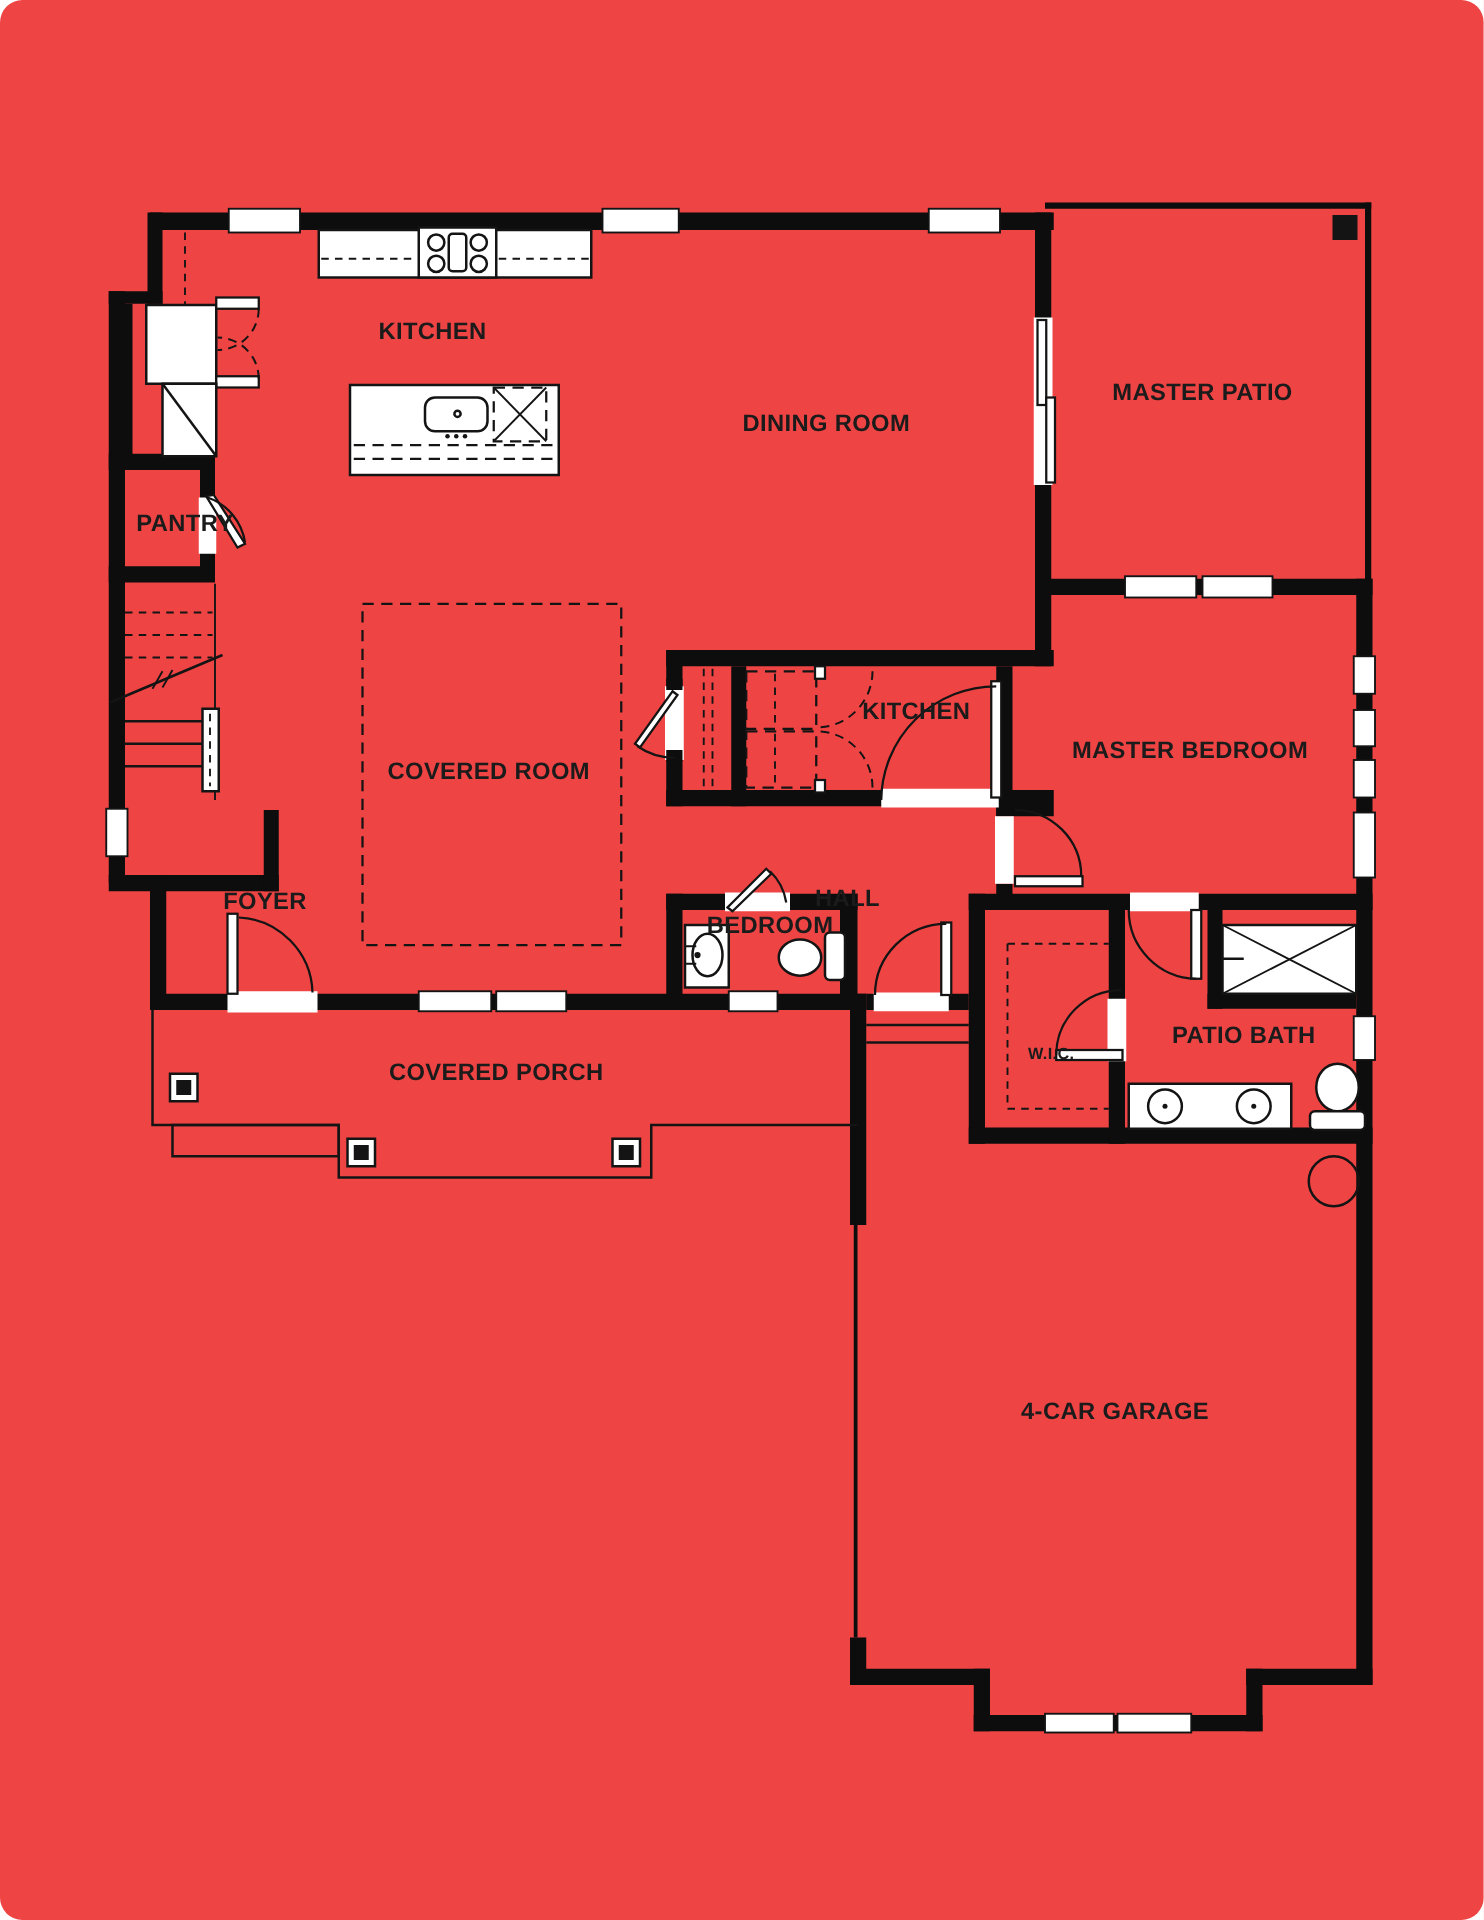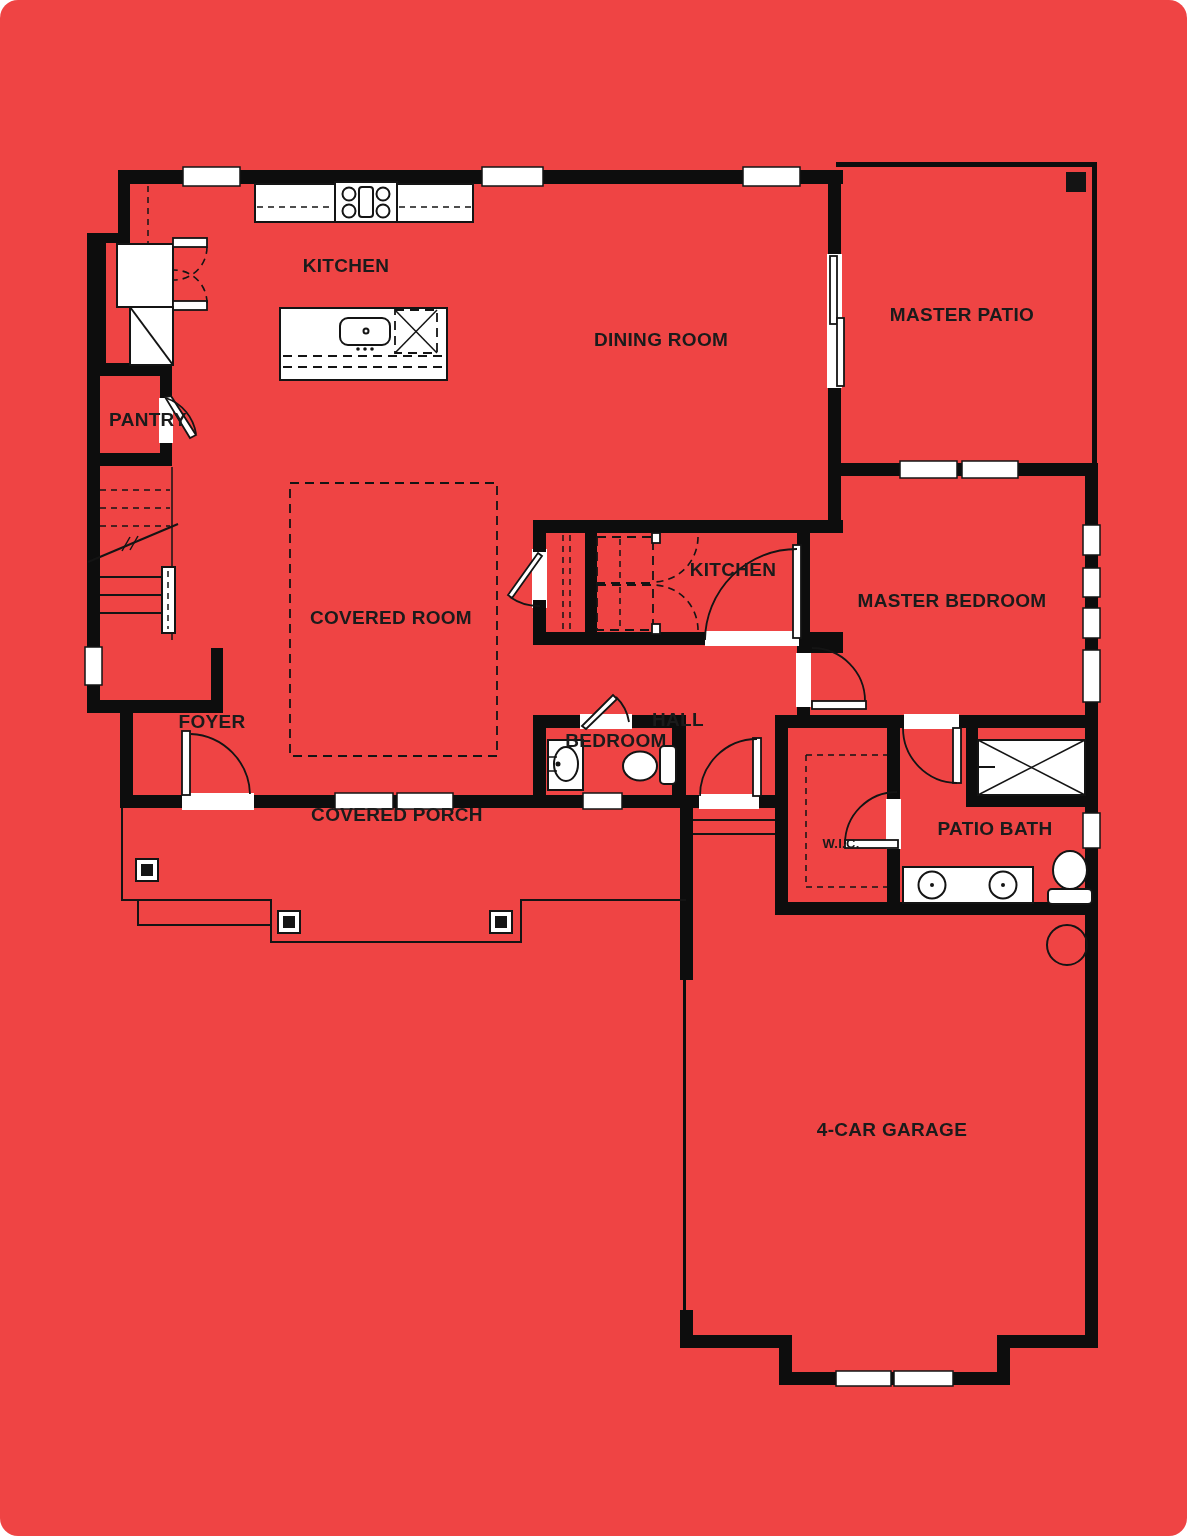--- a/index.html
+++ b/index.html
@@ -321,18 +321,18 @@
   <div class="room-label" style="left:346px;top:266px">KITCHEN</div>
   <div class="room-label" style="left:661px;top:340px">DINING ROOM</div>
   <div class="room-label" style="left:962px;top:315px">MASTER PATIO</div>
   <div class="room-label" style="left:148px;top:420px">PANTRY</div>
   <div class="room-label" style="left:391px;top:618px">COVERED ROOM</div>
   <div class="room-label" style="left:733px;top:570px">KITCHEN</div>
   <div class="room-label" style="left:678px;top:720px">HALL</div>
   <div class="room-label" style="left:952px;top:601px">MASTER BEDROOM</div>
   <div class="room-label" style="left:616px;top:741px">BEDROOM</div>
   <div class="room-label" style="left:212px;top:722px">FOYER</div>
-  <div class="room-label" style="left:397px;top:815px">COVERED PORCH</div>
+  <div class="room-label" style="left:397px;top:859px">COVERED PORCH</div>
   <div class="room-label lbl-sm" style="left:841px;top:843px">W.I.C.</div>
   <div class="room-label" style="left:995px;top:829px">PATIO BATH</div>
   <div class="room-label" style="left:892px;top:1130px">4-CAR GARAGE</div>
 
 </div>
 
 </body></html>

